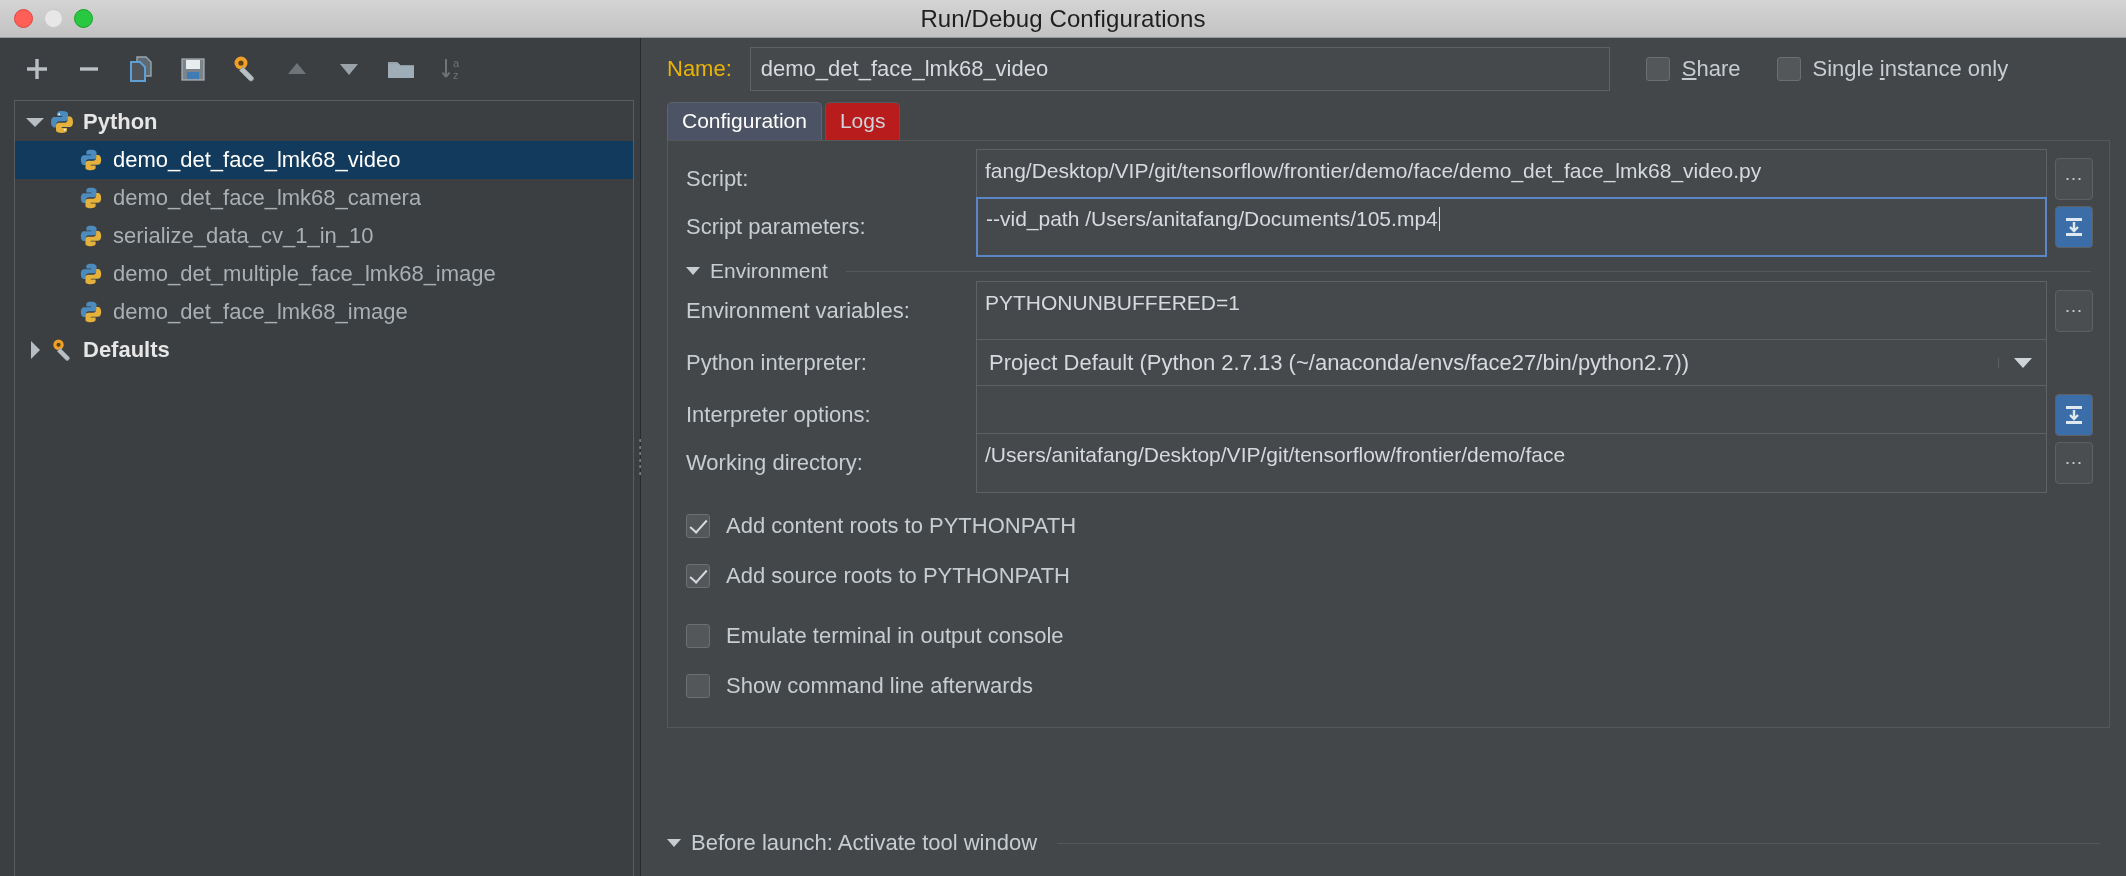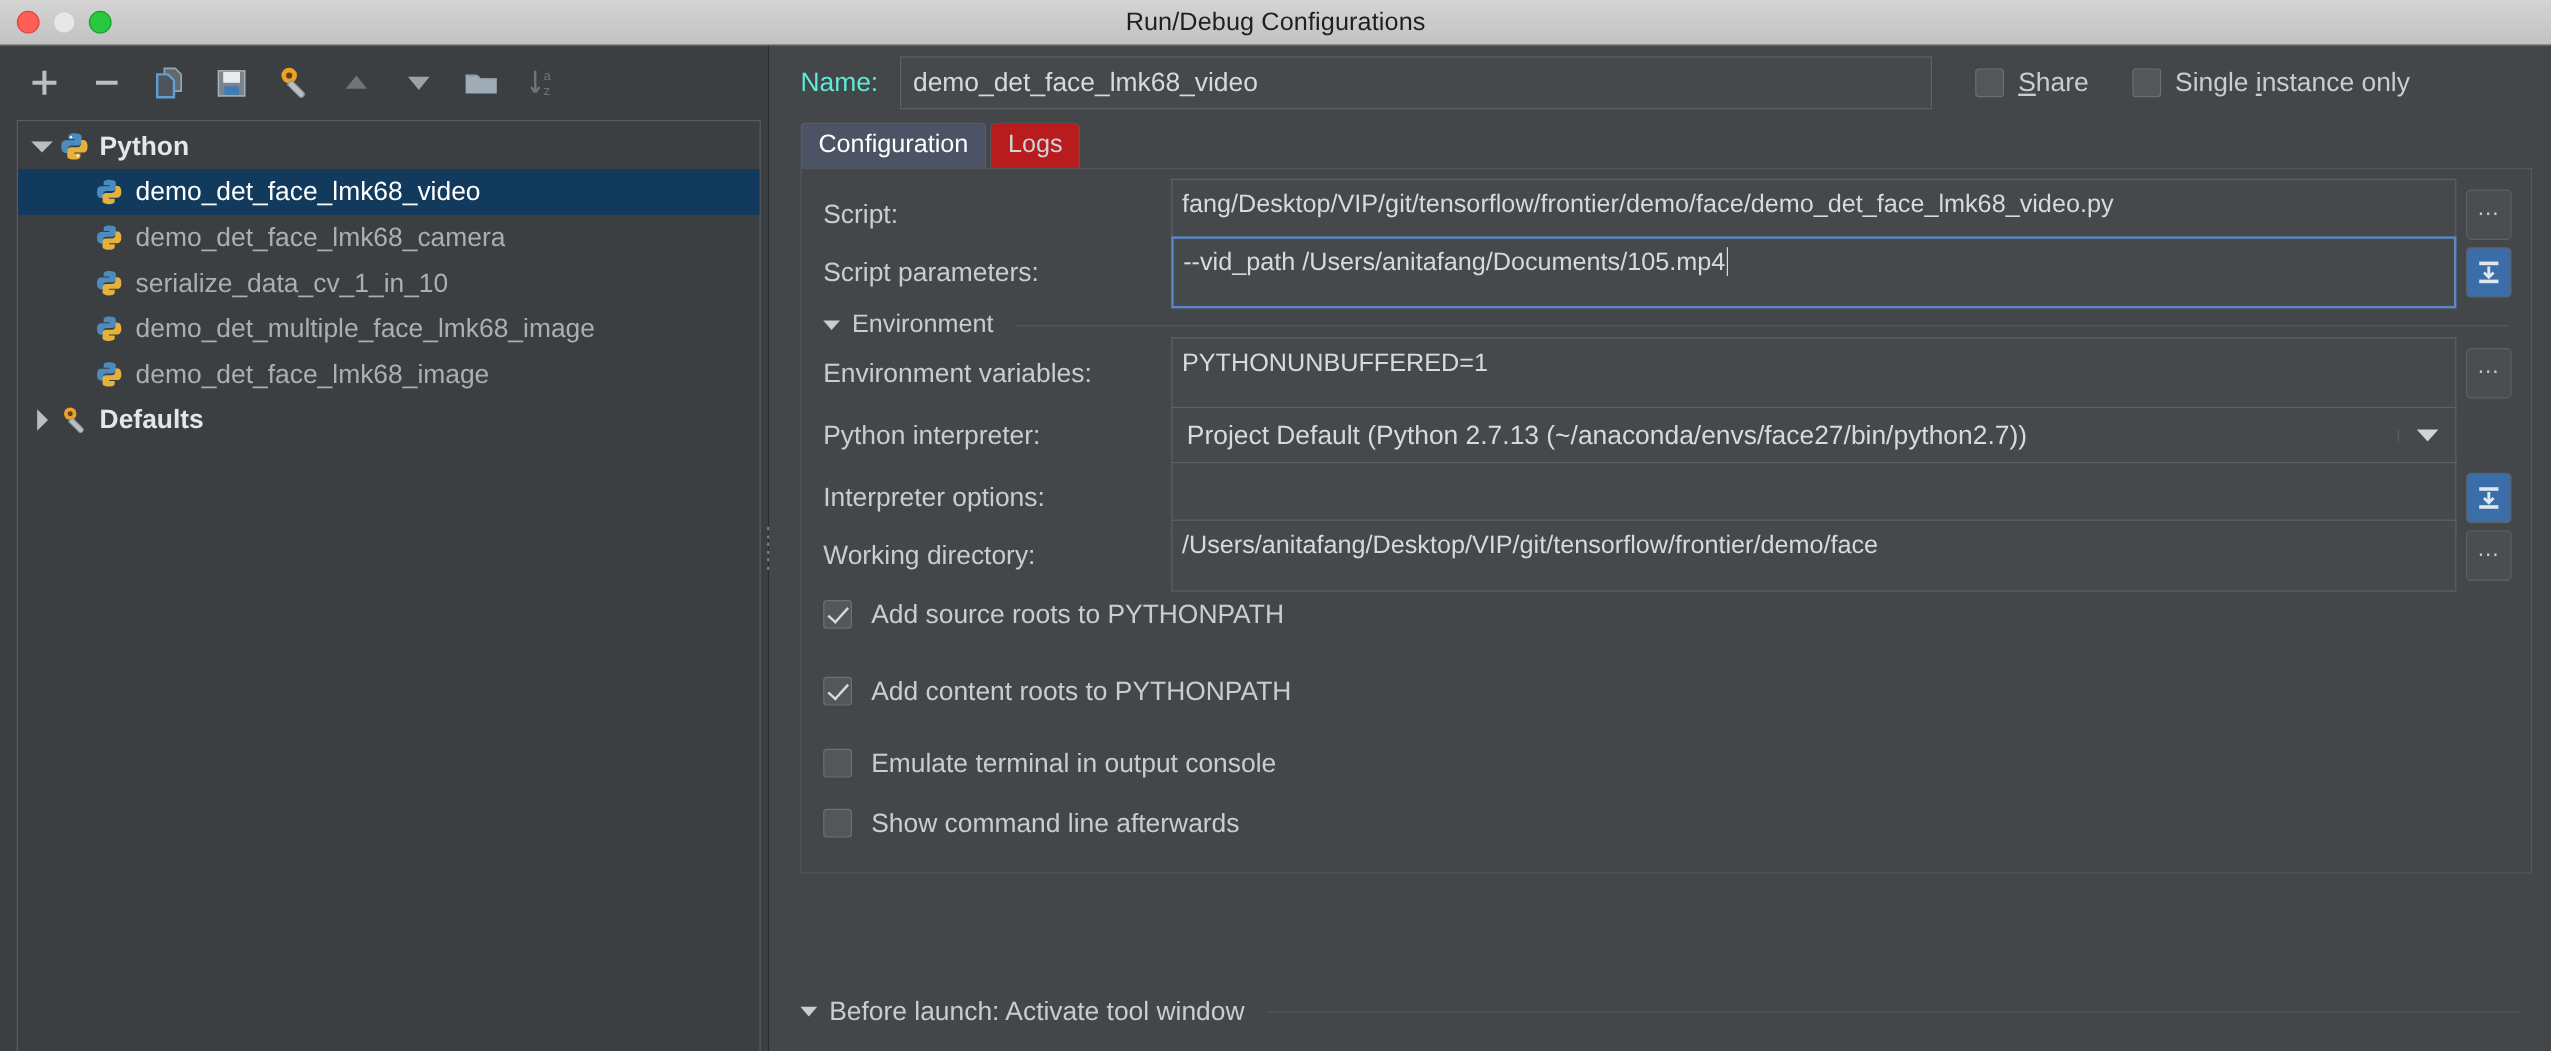--- a/index.html
+++ b/index.html
@@ -24,21 +24,21 @@
     display: flex; align-items: center;
     position: relative;
   }
   .traffic { display: flex; gap: 11px; padding-left: 14px; align-items: center; }
   .dot { width: 19px; height: 19px; border-radius: 50%; }
   .dot.red    { background: #ff5f57; border: 1px solid #e0443e; }
   .dot.yellow { background: #e7e7e7; border: 1px solid #c9c9c9; }
   .dot.green  { background: #28c840; border: 1px solid #13a425; }
   .title-text {
     position: absolute; left: 0; right: 0; text-align: center;
-    font-size: 21px; color: #1f1f1f; font-weight: 400;
+    font-size: 24px; color: #1f1f1f; font-weight: 400;
     letter-spacing: .1px; pointer-events: none;
   }
 
   
   .body { flex: 1 1 auto; display: flex; min-height: 0; }
 
   
   .left {
     width: 641px; flex: 0 0 641px;
     background: #3c3f41;
@@ -108,21 +108,21 @@
     flex: 1 1 auto; background: #43474a;
     display: flex; flex-direction: column;
     padding: 0; position: relative; min-width: 0;
   }
 
   .name-row {
     display: flex; align-items: center;
     height: 62px; flex: 0 0 62px;
     padding: 0 18px 0 26px;
   }
-  .name-label { font-size: 22px; color: #5eead4; margin-right: 18px; }
+  .name-label { font-size: 22px; color: #eab308; margin-right: 18px; }
   .field {
     background: #45494c; border: 1px solid #5e6163;
     color: #d6dade; font-size: 22px;
     height: 44px; line-height: 42px;
     padding: 0 10px; white-space: nowrap; overflow: hidden;
   }
   .name-field { width: 860px; }
   .chk-wrap { display: flex; align-items: center; gap: 14px; margin-left: 36px; }
   .chk {
     width: 24px; height: 24px; flex: 0 0 24px;
@@ -481,27 +481,27 @@
         </div>
 
         <div class="frow">
           <span class="flabel">Working directory:</span>
           <span class="fctrl">
             <span class="input">/Users/anitafang/Desktop/VIP/git/tensorflow/frontier/demo/face</span>
             <span class="ell-btn">…</span>
           </span>
         </div>
 
+        <div class="cbrow" style="margin-top:14px;">
+          <span class="chk checked"></span>
+          <span class="cb-text">Add content roots to PYTHONPATH</span>
+        </div>
         <div class="cbrow">
           <span class="chk checked"></span>
           <span class="cb-text">Add source roots to PYTHONPATH</span>
-        </div>
-        <div class="cbrow" style="margin-top:14px;">
-          <span class="chk checked"></span>
-          <span class="cb-text">Add content roots to PYTHONPATH</span>
         </div>
         <div class="cbrow" style="margin-top:10px;">
           <span class="chk"></span>
           <span class="cb-text">Emulate terminal in output console</span>
         </div>
         <div class="cbrow">
           <span class="chk"></span>
           <span class="cb-text">Show command line afterwards</span>
         </div>
 

